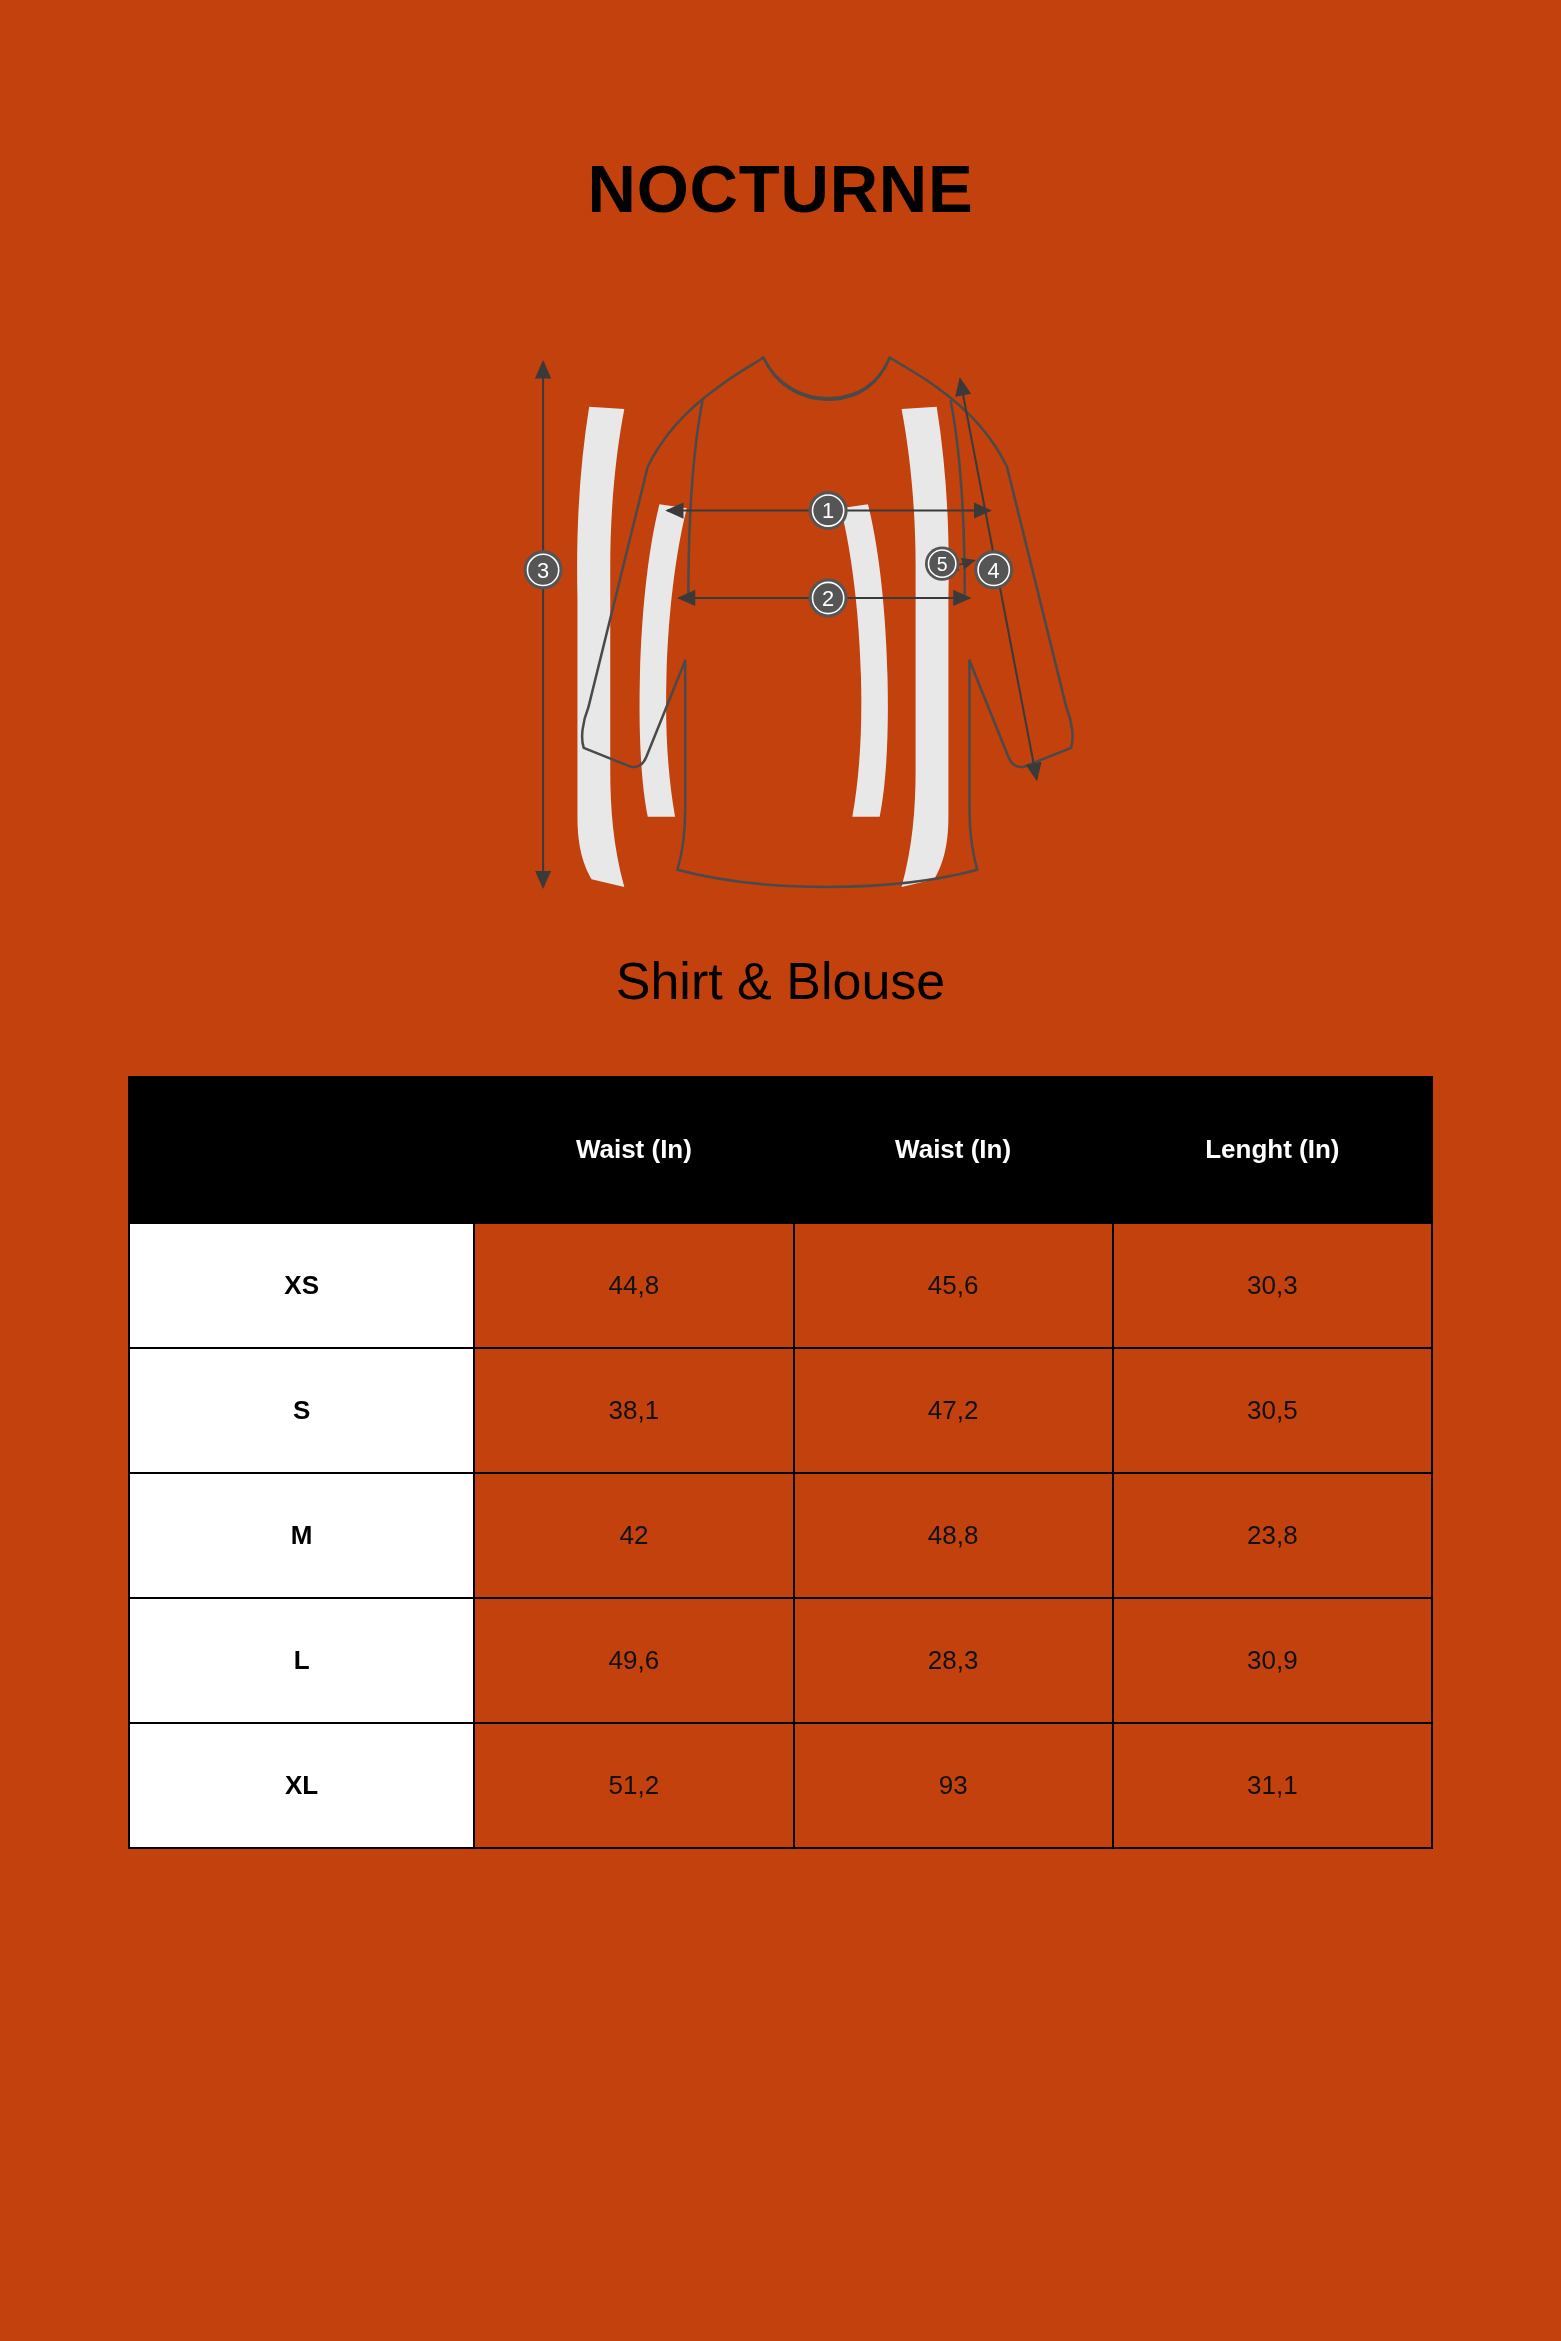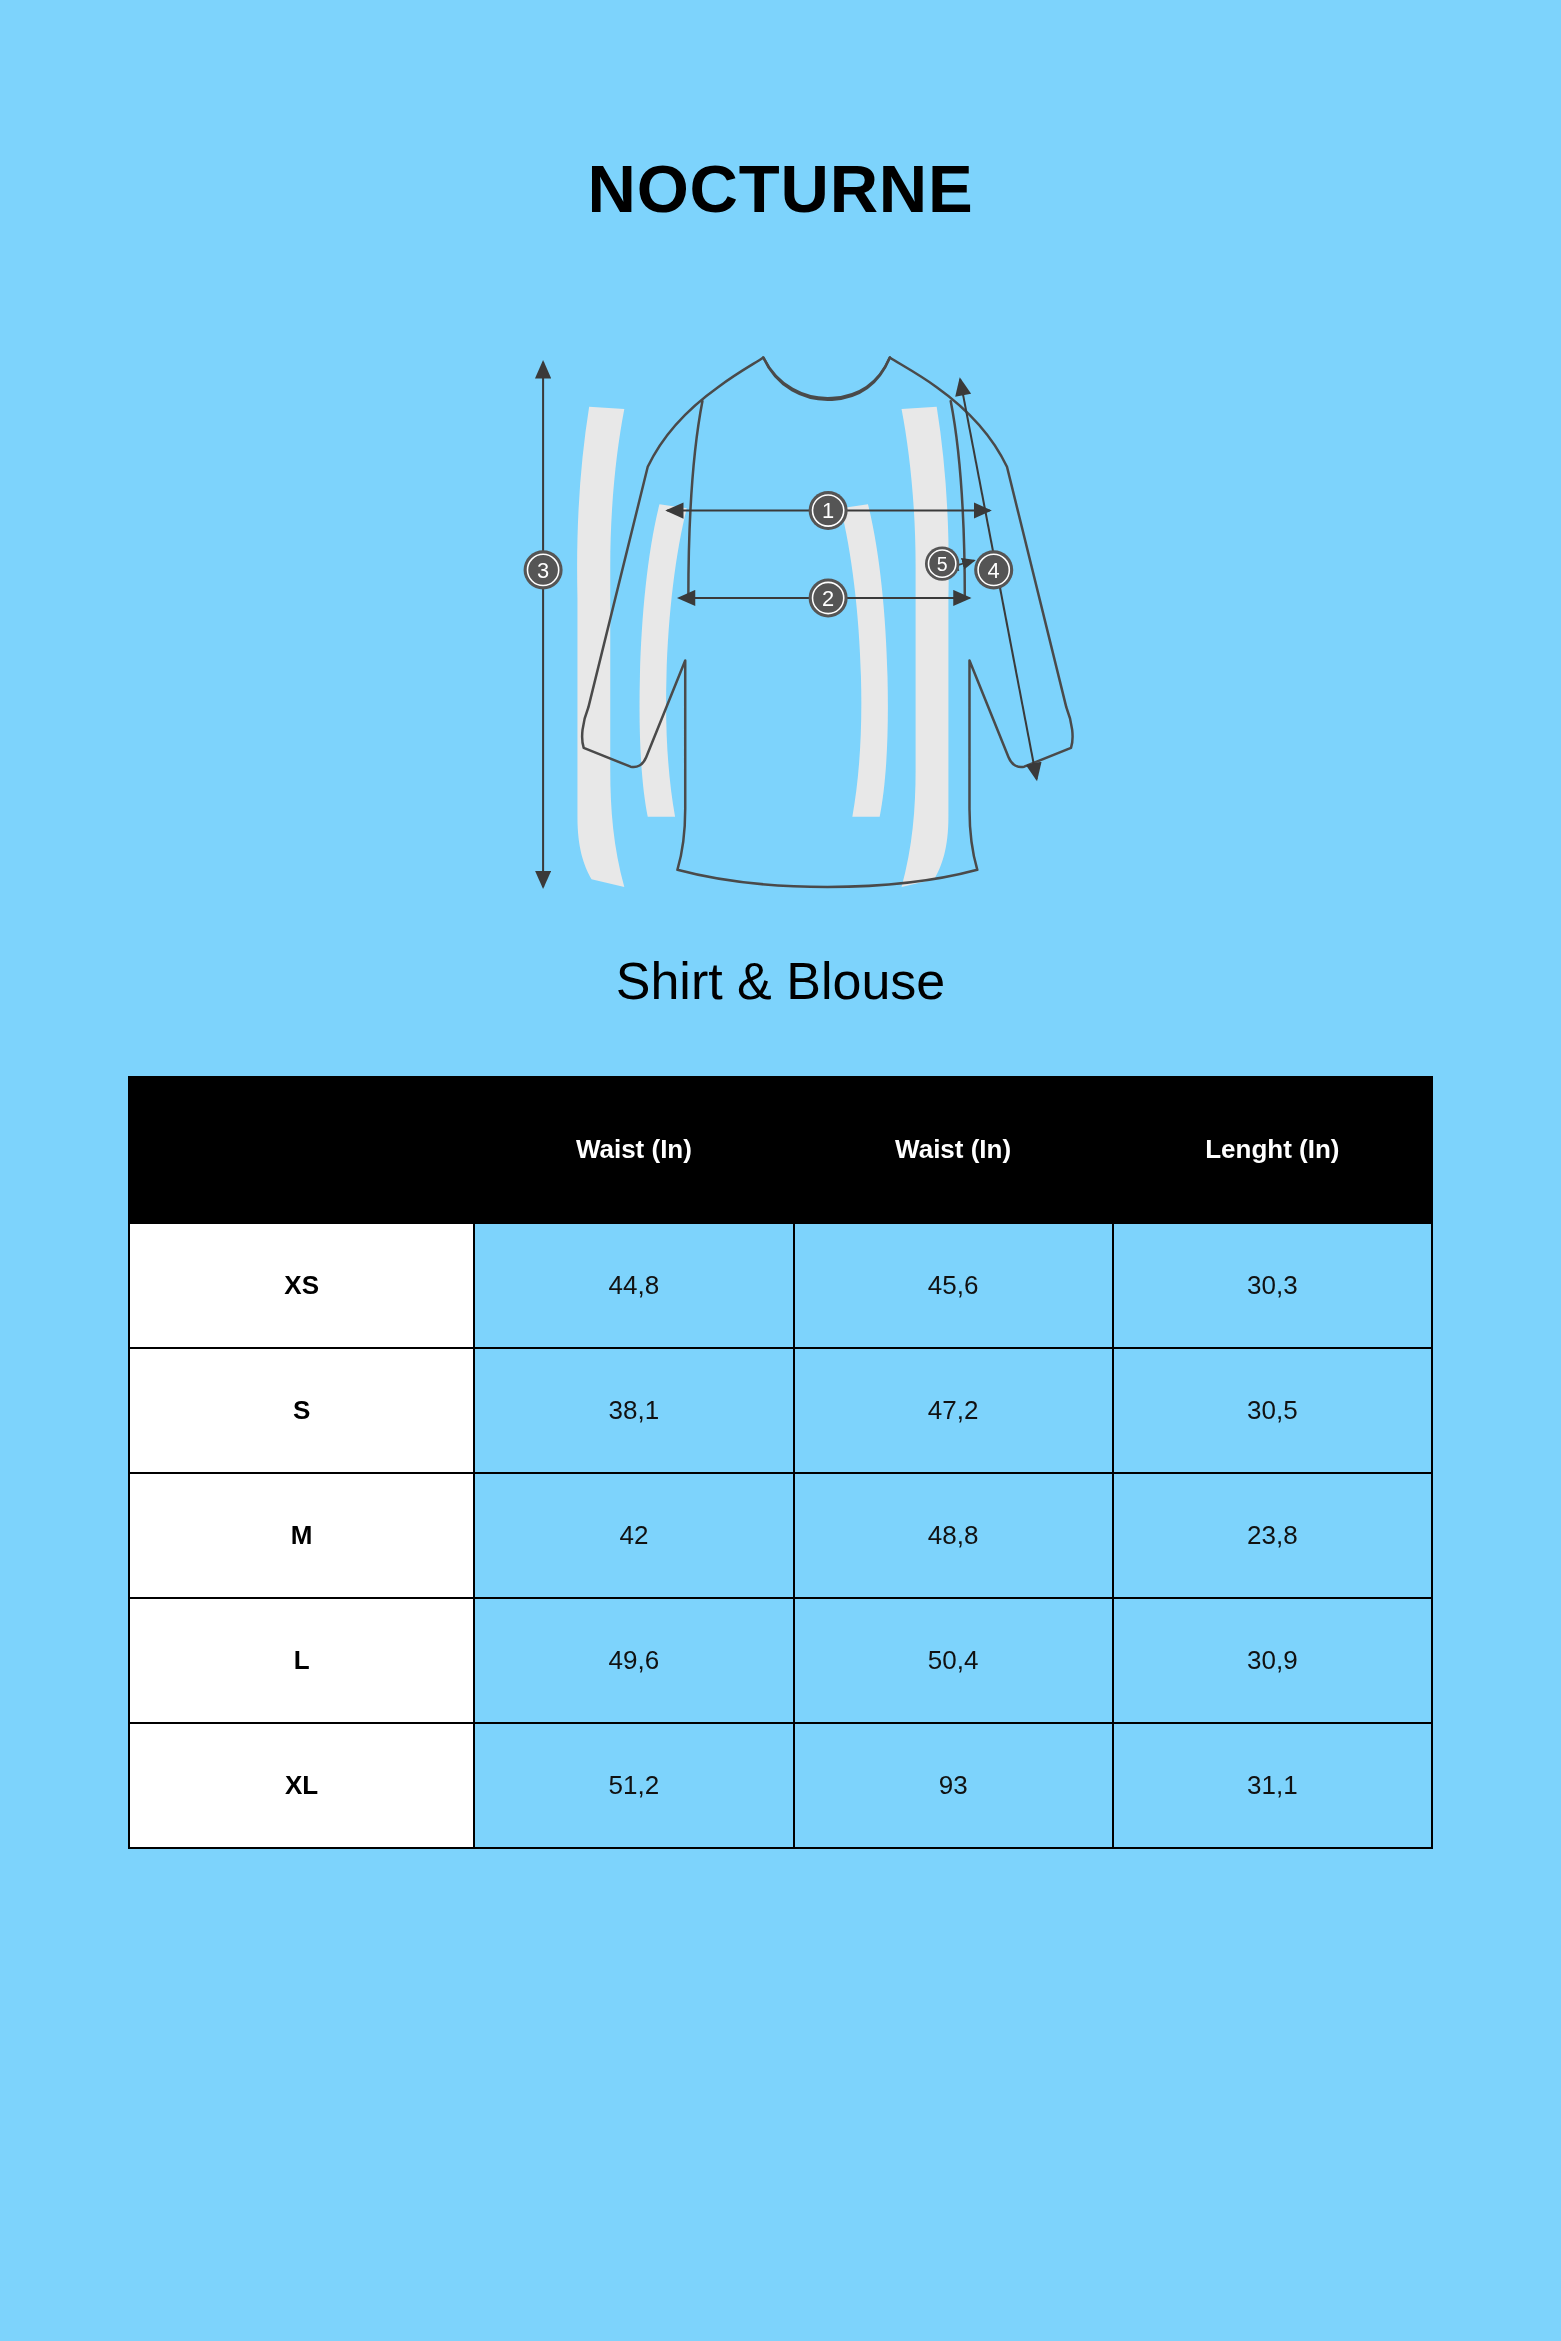--- a/index.html
+++ b/index.html
@@ -12,21 +12,21 @@
     height: 2342px;
     font-family: "Liberation Sans", sans-serif;
     color: #000000;
     position: relative;
     overflow: hidden;
   }
   .page {
     width: 1561px;
     height: 2342px;
     position: relative;
-    background: #7dd3fc;
+    background: #c2410c;
     display: flex;
     flex-direction: column;
     align-items: center;
   }
 
   
   .brand {
     margin-top: 155px;
     font-size: 67px;
     font-weight: bold;
@@ -244,21 +244,21 @@
         </tr>
         <tr>
           <th class="size-label">M</th>
           <td>42</td>
           <td>48,8</td>
           <td>23,8</td>
         </tr>
         <tr>
           <th class="size-label">L</th>
           <td>49,6</td>
-          <td>50,4</td>
+          <td>28,3</td>
           <td>30,9</td>
         </tr>
         <tr>
           <th class="size-label">XL</th>
           <td>51,2</td>
           <td>93</td>
           <td>31,1</td>
         </tr>
       </tbody>
     </table>

